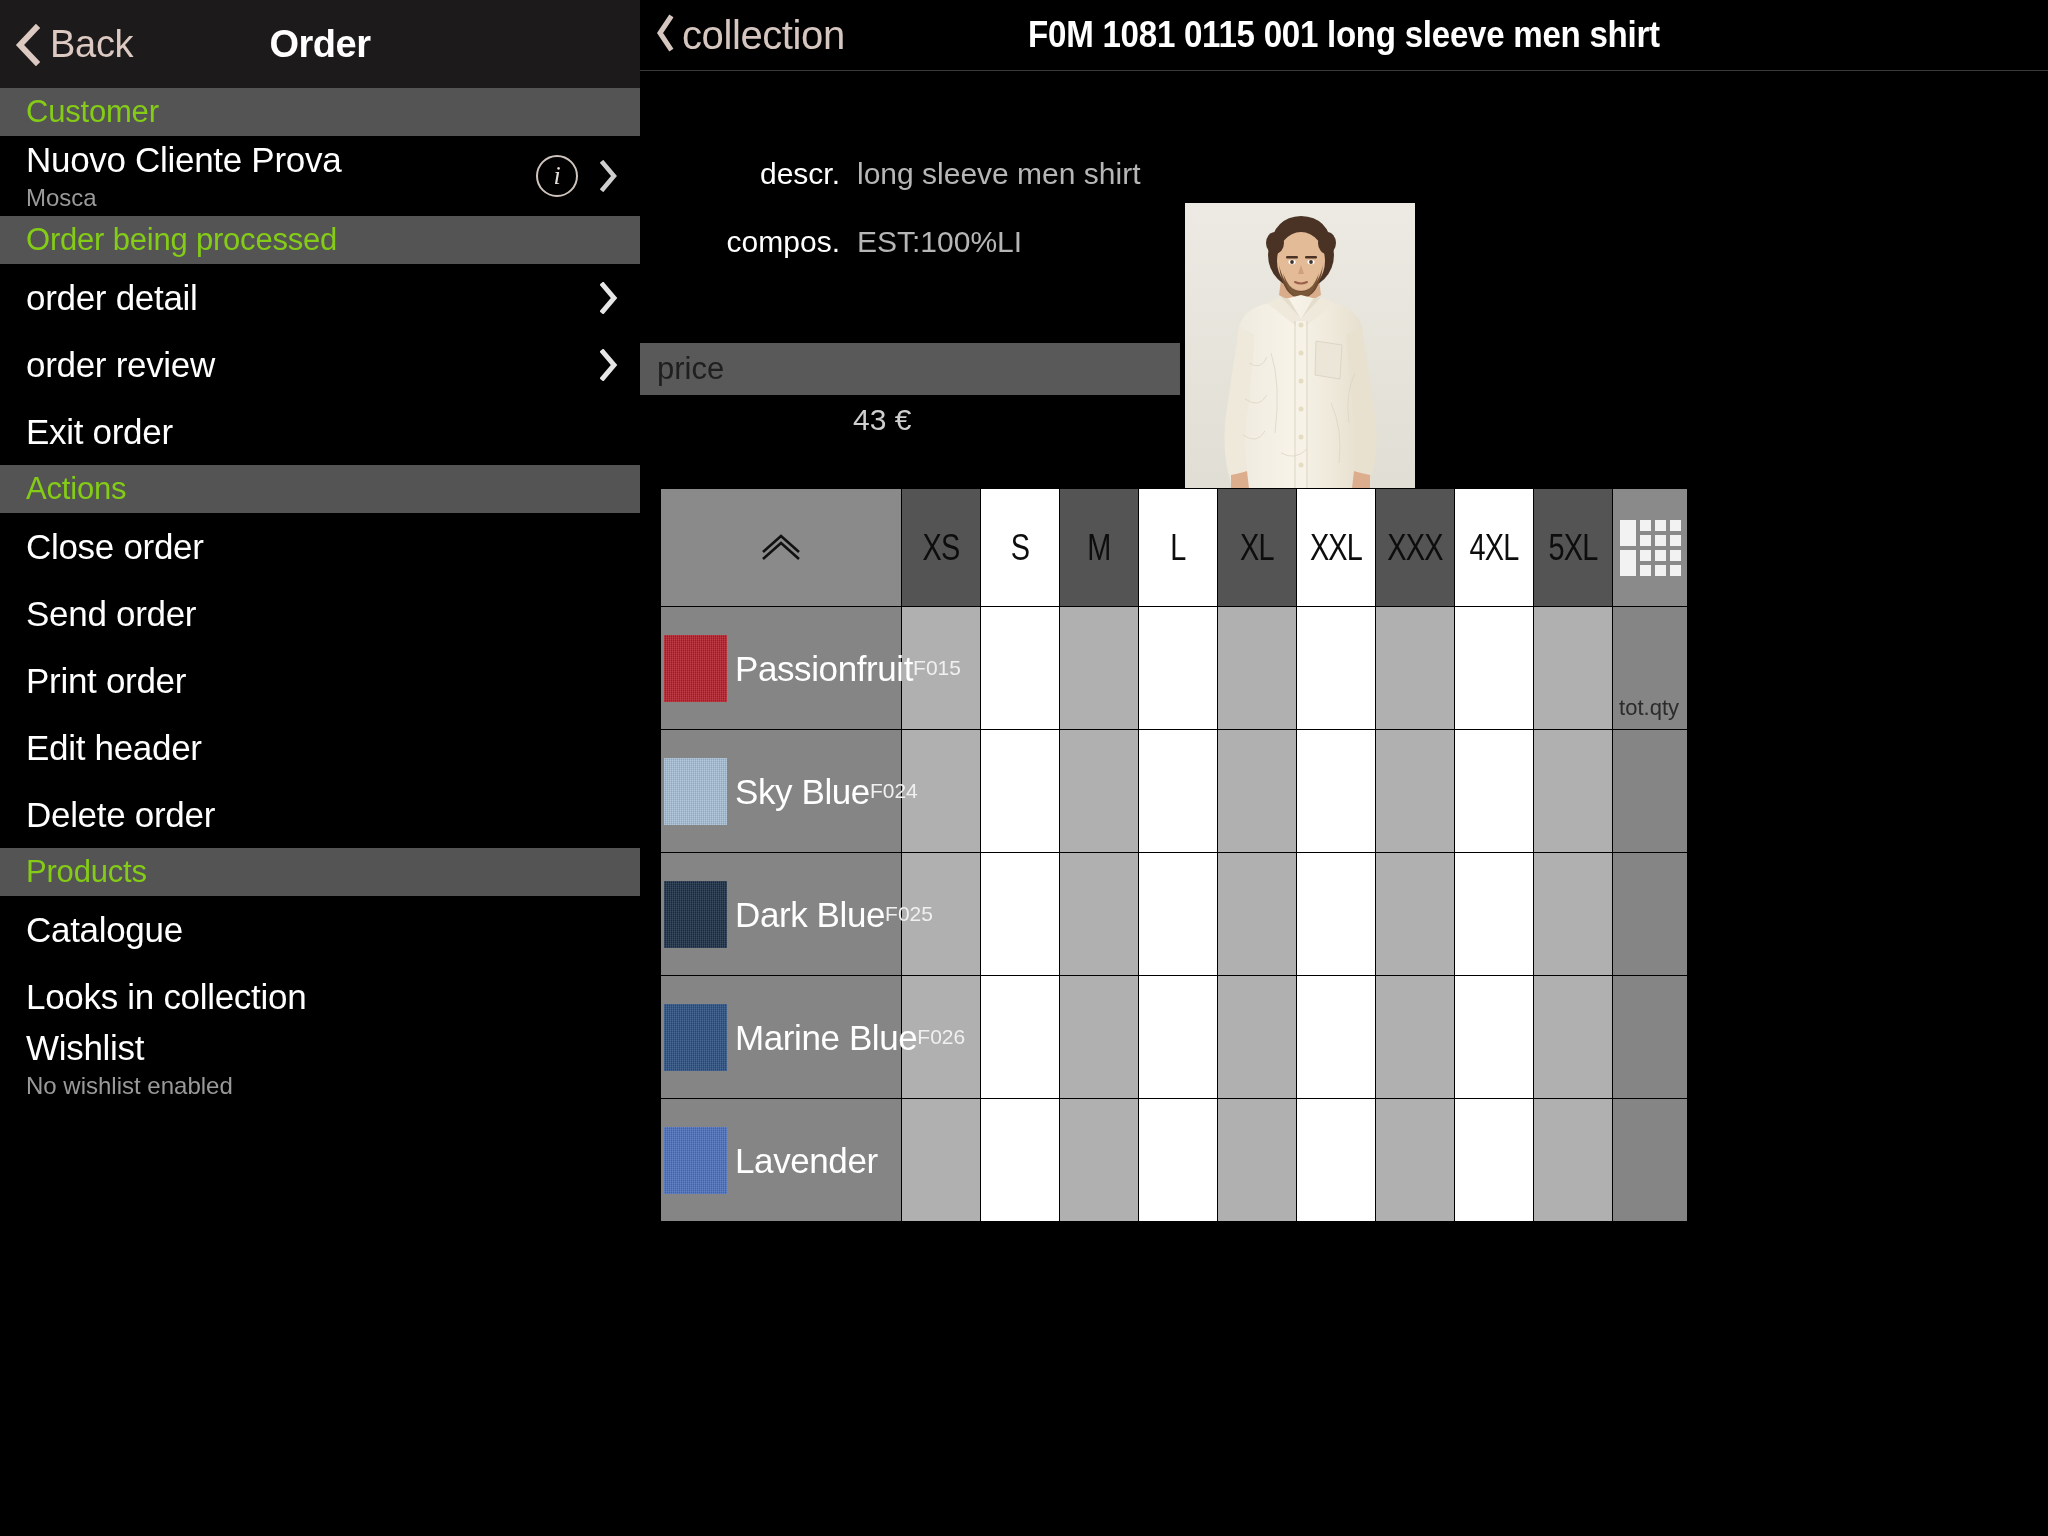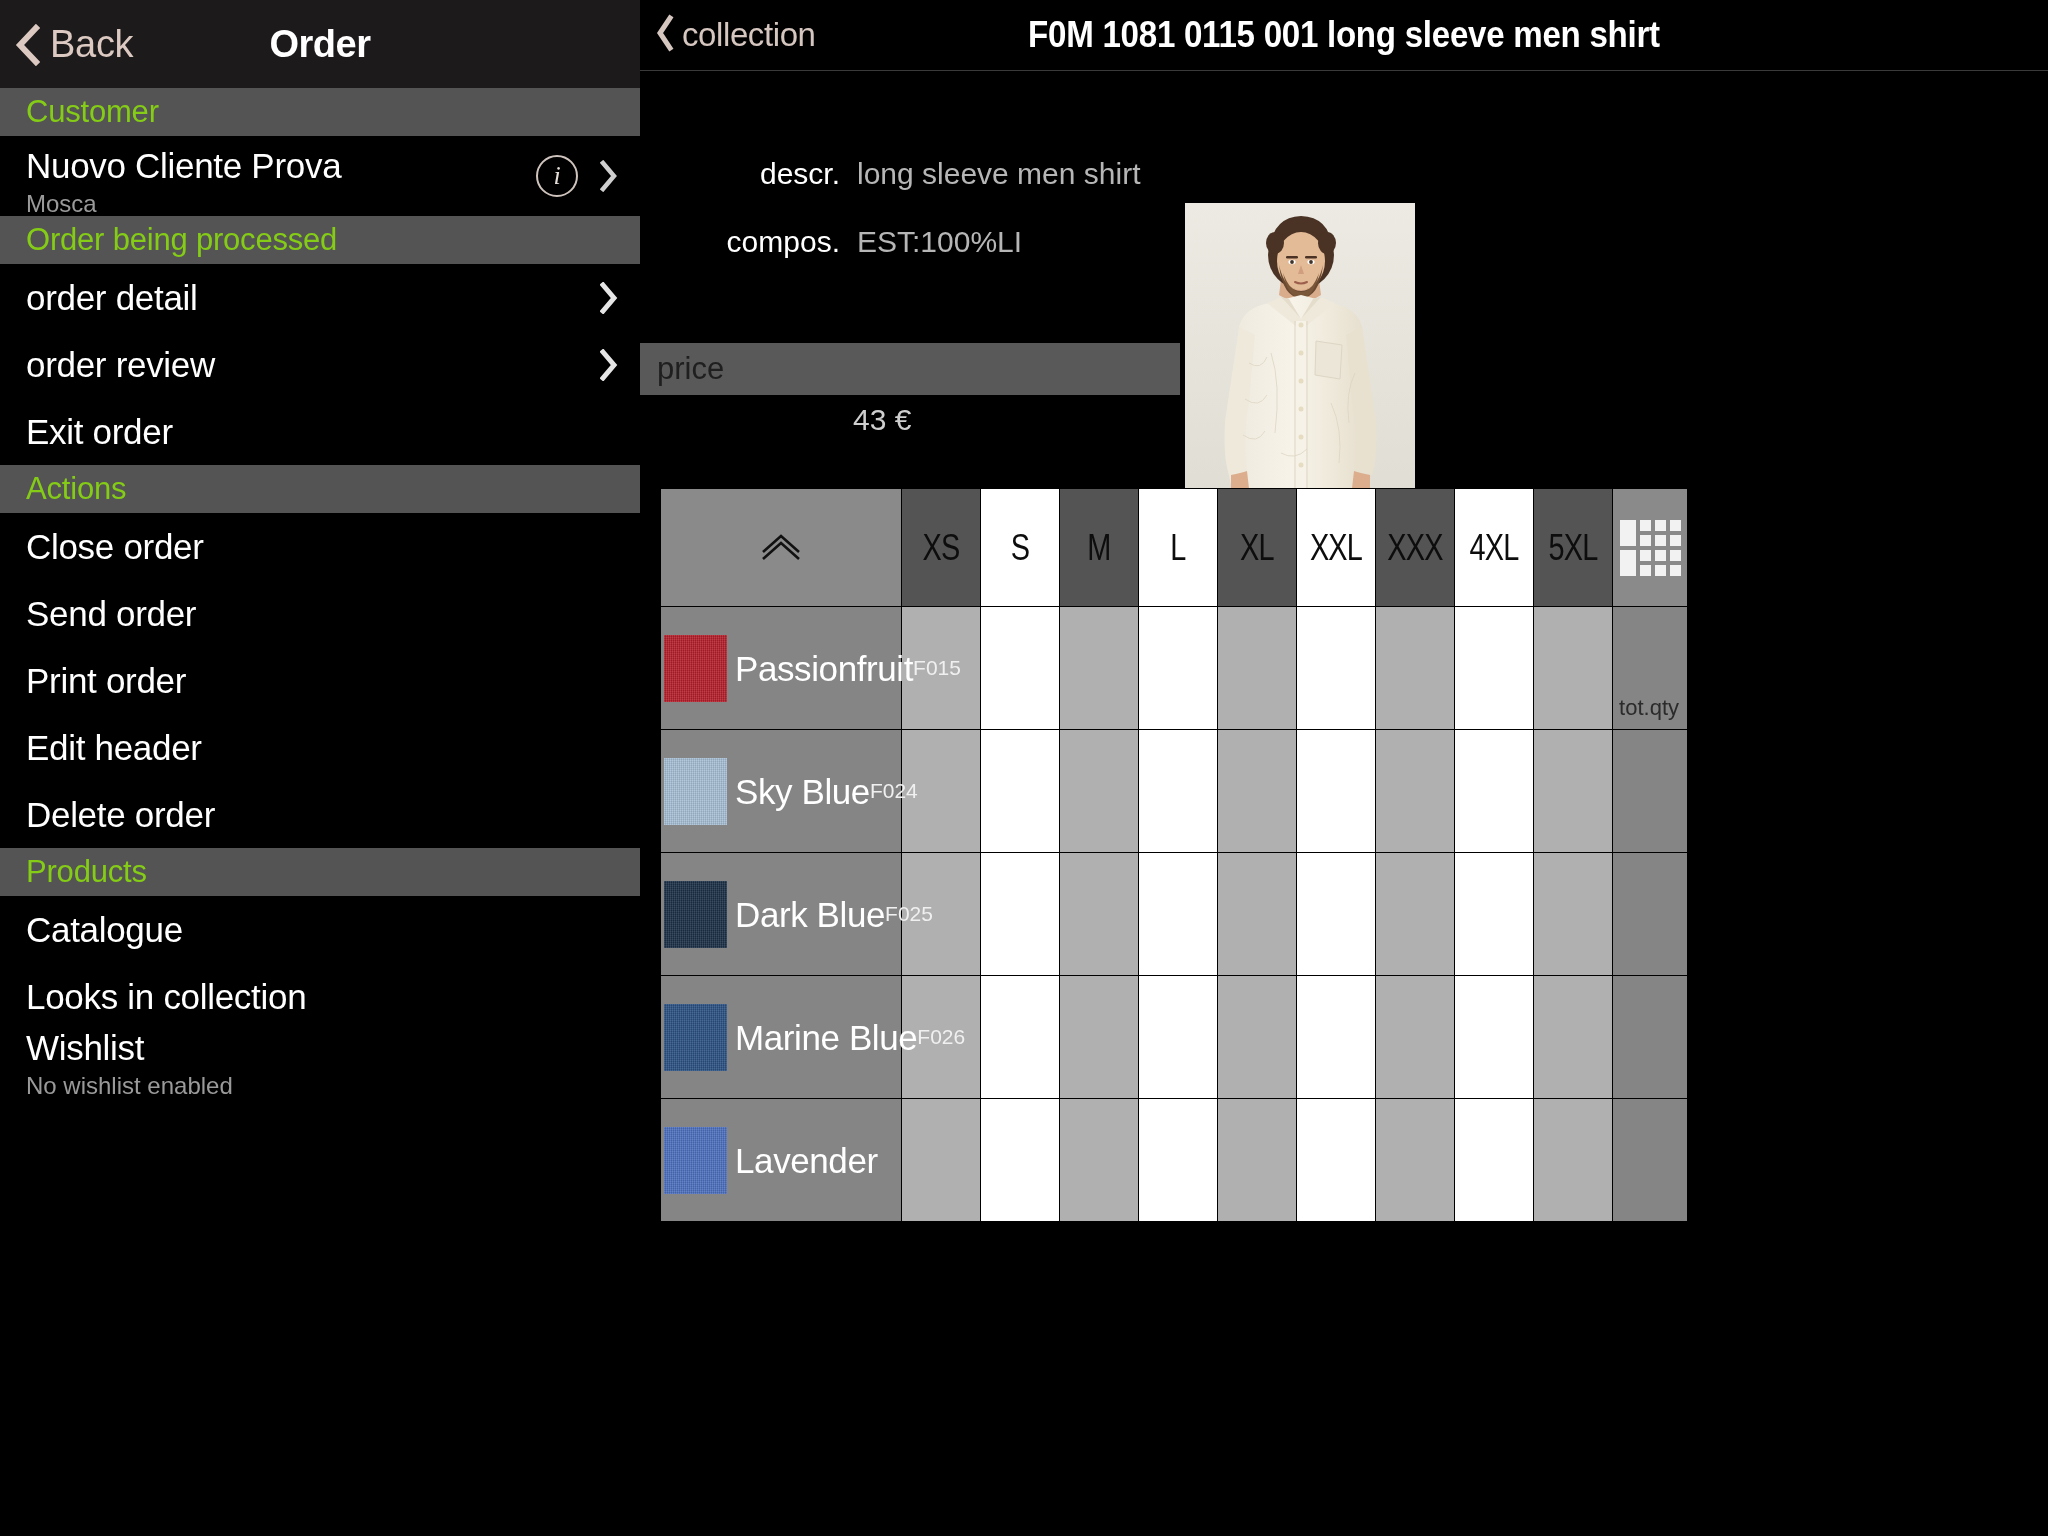--- a/index.html
+++ b/index.html
@@ -37,39 +37,39 @@
   }
 
   .row {
     background:#000; position:relative; display:flex; align-items:center;
     padding-left:26px; color:#fff; cursor:pointer;
   }
   .row-title { font-size:35px; letter-spacing:-0.3px; line-height:1; }
   .row-sub { font-size:24px; color:#9a9a9a; margin-top:9px; line-height:1; }
   .row-main { display:flex; flex-direction:column; justify-content:center; }
   .row-h67 { height:67px; }
-  .row-cust { height:80px;align-items:flex-end; }
+  .row-cust { height:80px; }
 
   .row-acc {
     position:absolute; right:22px; top:50%; transform:translateY(-50%);
     color:#cfcfcf; display:flex; align-items:center; gap:22px;
   }
   .info-circle {
     width:42px; height:42px; border:2.5px solid #cfc3bd; border-radius:50%;
     color:#e6ded9; font-size:26px; display:flex; align-items:center; justify-content:center;
     font-family:"Liberation Serif", serif; font-style:italic;
   }
   .chev-r { width:18px; height:32px; }
 
   
   #right { flex:1 1 auto; height:1536px; background:#000; position:relative; }
 
   .r-navbar { height:70px; position:relative; display:flex; align-items:center; background:#000; }
   .r-back { display:flex; align-items:center; gap:8px; margin-left:14px; color:#d6c6c0; cursor:pointer; }
-  .r-back-label { font-size:33px; color:#d6c6c0; letter-spacing:-0.4px; }
+  .r-back-label { font-size:40px; color:#d6c6c0; letter-spacing:-0.4px; }
   .r-title {
     position:absolute; left:0; right:0; text-align:center;
     font-size:36px; color:#fff; font-weight:600; letter-spacing:-0.3px;
     pointer-events:none;
     transform:scaleX(0.92); transform-origin:center;
   }
   .r-divider { height:1px; background:#3a3a3a; width:100%; }
 
   .detail-area { position:relative; height:420px; }
   .field-row { position:absolute; display:flex; align-items:baseline; }

